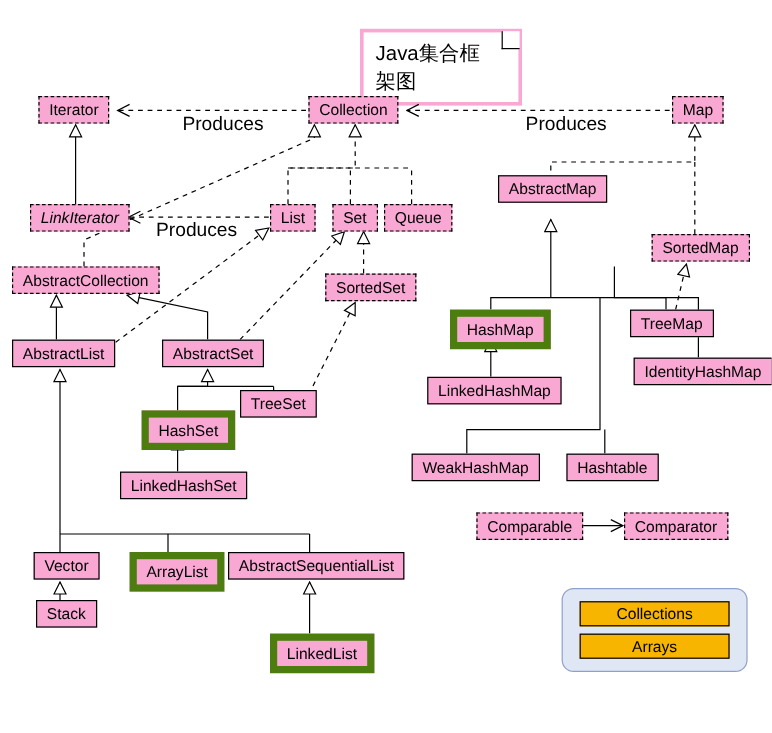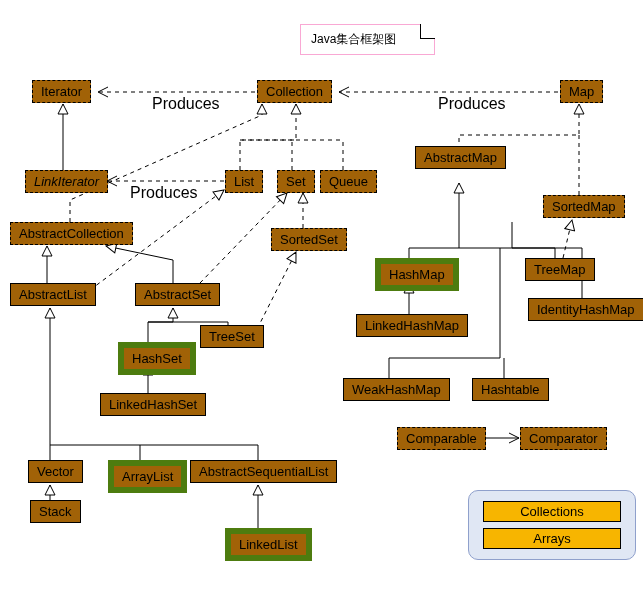--- a/index.html
+++ b/index.html
@@ -10,39 +10,39 @@
     font-size: 13px;
     color: #000;
   }
   .canvas {
     position: relative;
     width: 643px;
     height: 611px;
   }
   .box {
     position: absolute;
-    background: #a16207;
+    background: #f9a8d4;
     border: 1px solid #000;
     padding: 3px 8px;
     text-align: center;
     white-space: nowrap;
     box-sizing: border-box;
   }
   .box.dashed {
     border: 1px dashed #000;
   }
   .box.bold {
     border: 6px solid #4d7c0f;
   }
   .note {
     position: absolute;
     background: #fff;
-    border: 1px solid #f9a8d4;
+    border: 3px solid #f9a8d4;
     padding: 6px 20px 6px 10px;
-    font-size: 12px;
+    font-size: 17px;
     left: 300px;
     top: 24px;
     width: 135px;
     box-sizing: border-box;
   }
   .note .corner {
     position: absolute;
     right: -1px;
     top: -1px;
     width: 14px;
@@ -191,18 +191,18 @@
   <div class="box dashed" style="left:397px; top:427px;"><span>Comparable</span></div>
   <div class="box dashed" style="left:520px; top:427px;"><span>Comparator</span></div>
 
   <div class="box" style="left:28px; top:460px;"><span>Vector</span></div>
   <div class="box bold" style="left:108px; top:460px;"><span>ArrayList</span></div>
   <div class="box" style="left:190px; top:460px;"><span>AbstractSequentialList</span></div>
 
   <div class="box" style="left:30px; top:500px;"><span>Stack</span></div>
   <div class="box bold" style="left:225px; top:528px;"><span>LinkedList</span></div>
 
-  <div class="legend" style="left:468px; top:490px; width:168px;">
+  <div class="legend" style="left:468px; top:490px; width:155px;">
     <div class="item"><span>Collections</span></div>
     <div class="item"><span>Arrays</span></div>
   </div>
 
 </div>
 
 </body></html>

